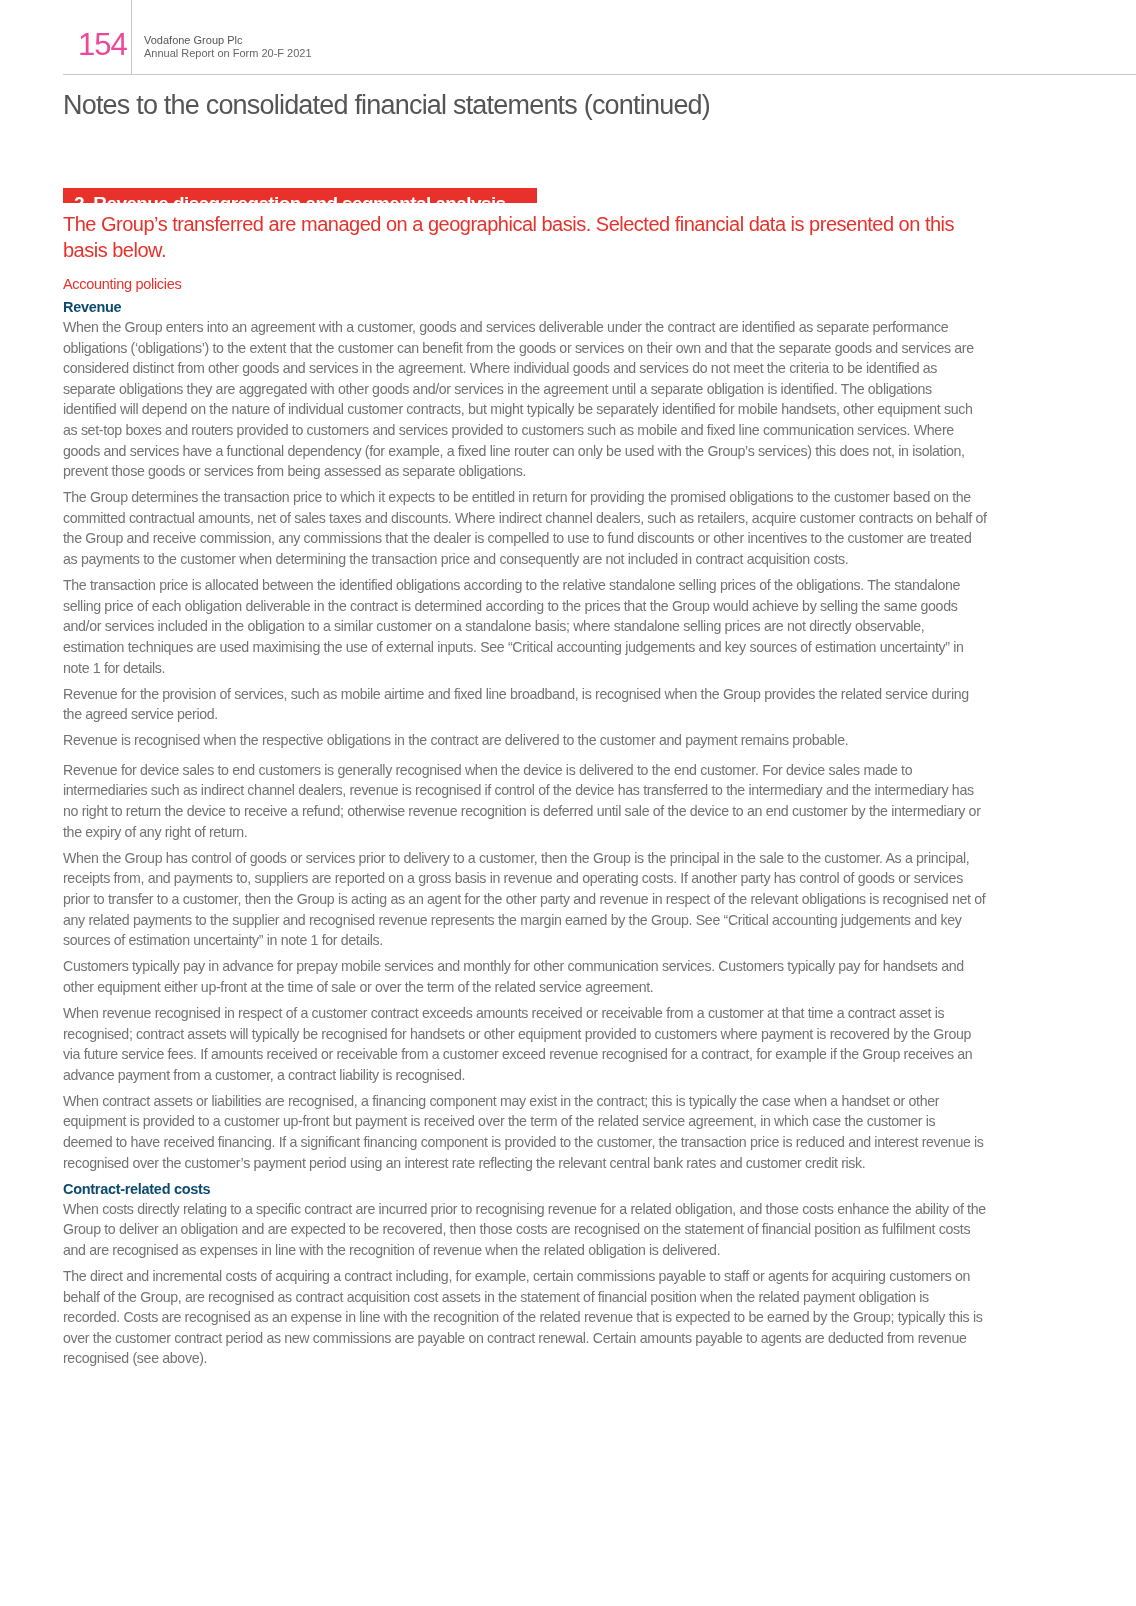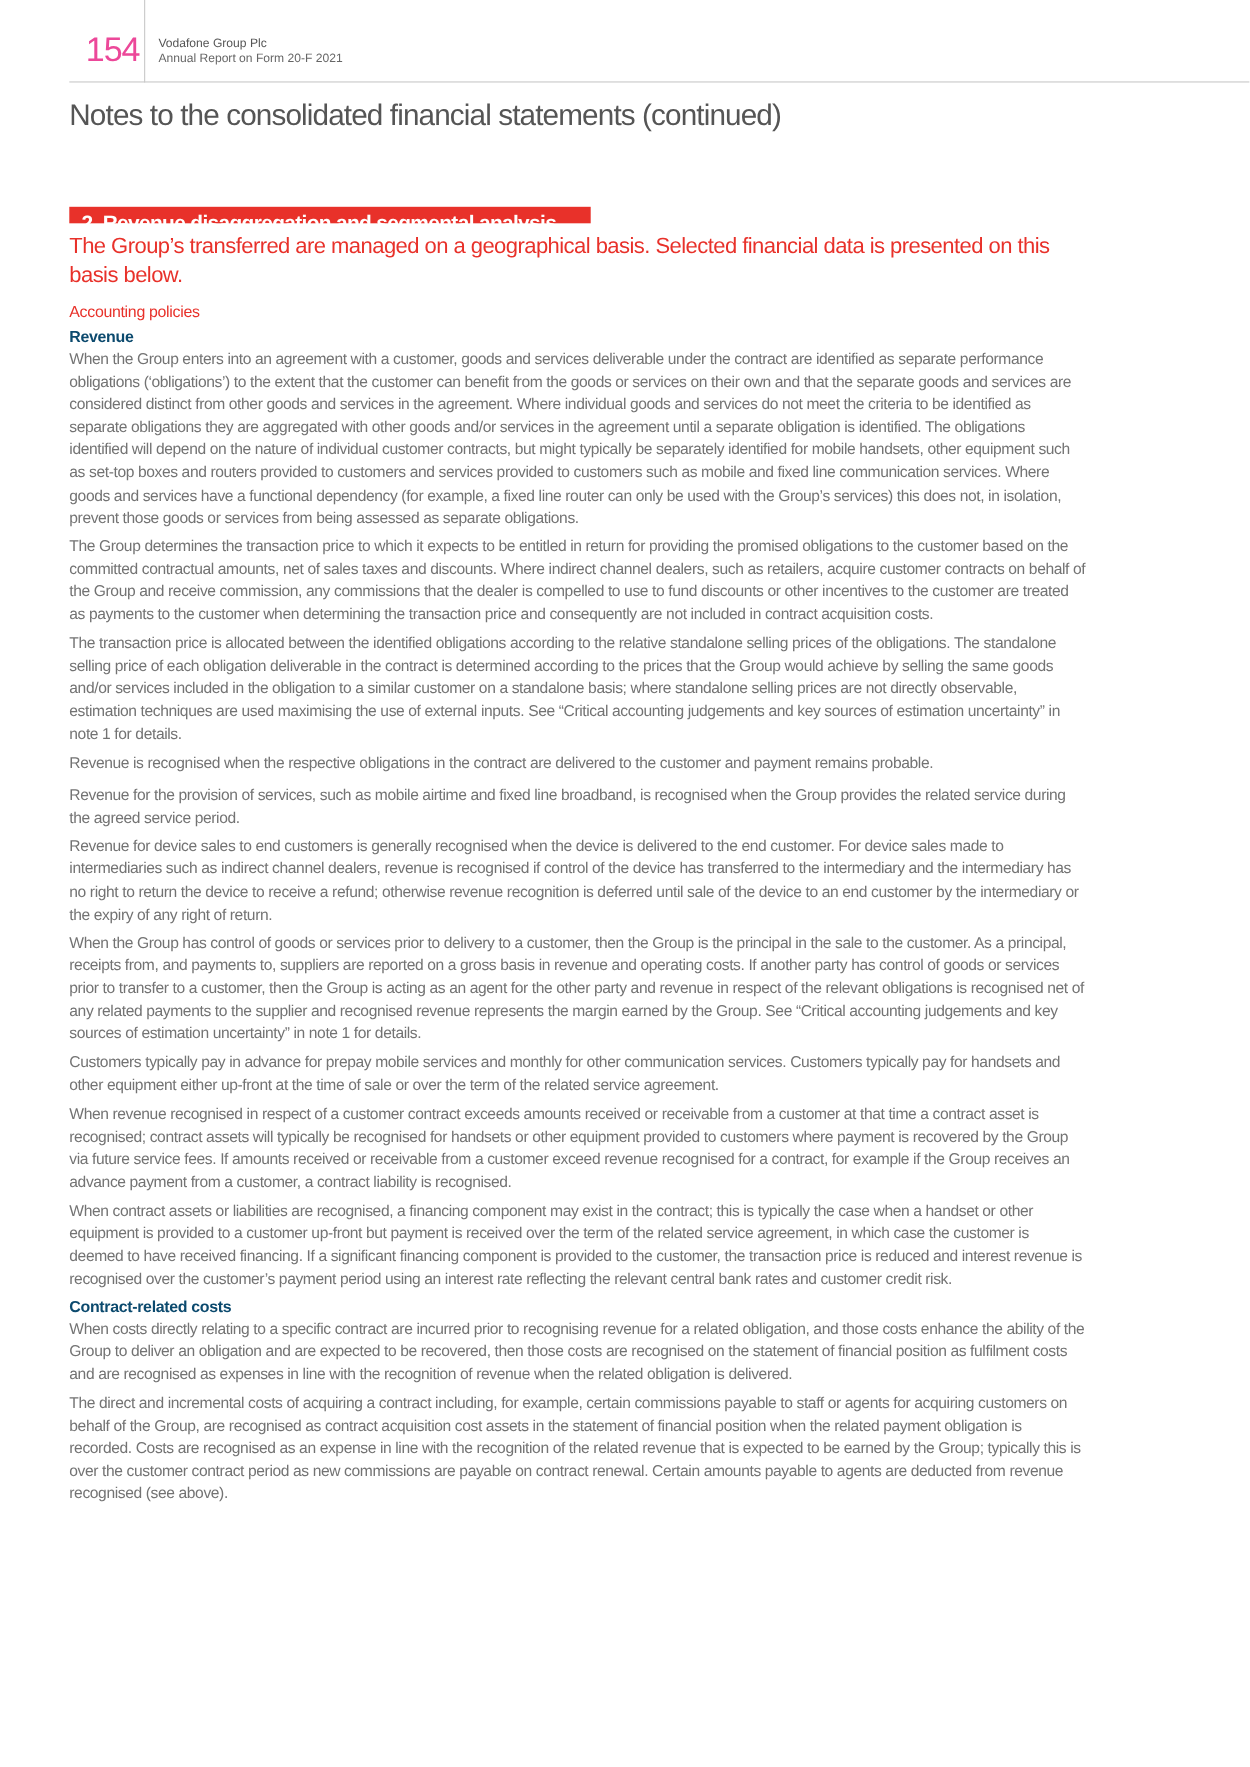--- a/index.html
+++ b/index.html
@@ -80,22 +80,22 @@
 
 <p class="intro">The Group’s transferred are managed on a geographical basis. Selected financial data is presented on this basis below.</p>
 
 <div class="content">
   <h2 class="h-bold">Accounting policies</h2>
 
   <h3 class="h-sub">Revenue</h3>
   <p class="para">When the Group enters into an agreement with a customer, goods and services deliverable under the contract are identified as separate performance obligations (‘obligations’) to the extent that the customer can benefit from the goods or services on their own and that the separate goods and services are considered distinct from other goods and services in the agreement. Where individual goods and services do not meet the criteria to be identified as separate obligations they are aggregated with other goods and/or services in the agreement until a separate obligation is identified. The obligations identified will depend on the nature of individual customer contracts, but might typically be separately identified for mobile handsets, other equipment such as set-top boxes and routers provided to customers and services provided to customers such as mobile and fixed line communication services. Where goods and services have a functional dependency (for example, a fixed line router can only be used with the Group’s services) this does not, in isolation, prevent those goods or services from being assessed as separate obligations.</p>
   <p class="para">The Group determines the transaction price to which it expects to be entitled in return for providing the promised obligations to the customer based on the committed contractual amounts, net of sales taxes and discounts. Where indirect channel dealers, such as retailers, acquire customer contracts on behalf of the Group and receive commission, any commissions that the dealer is compelled to use to fund discounts or other incentives to the customer are treated as payments to the customer when determining the transaction price and consequently are not included in contract acquisition costs.</p>
   <p class="para">The transaction price is allocated between the identified obligations according to the relative standalone selling prices of the obligations. The standalone selling price of each obligation deliverable in the contract is determined according to the prices that the Group would achieve by selling the same goods and/or services included in the obligation to a similar customer on a standalone basis; where standalone selling prices are not directly observable, estimation techniques are used maximising the use of external inputs. See “Critical accounting judgements and key sources of estimation uncertainty” in note 1 for details.</p>
+  <p class="para">Revenue for the provision of services, such as mobile airtime and fixed line broadband, is recognised when the Group provides the related service during the agreed service period.</p>
   <p class="para" style="margin-bottom:9px">Revenue is recognised when the respective obligations in the contract are delivered to the customer and payment remains probable.</p>
-  <p class="para">Revenue for the provision of services, such as mobile airtime and fixed line broadband, is recognised when the Group provides the related service during the agreed service period.</p>
   <p class="para">Revenue for device sales to end customers is generally recognised when the device is delivered to the end customer. For device sales made to intermediaries such as indirect channel dealers, revenue is recognised if control of the device has transferred to the intermediary and the intermediary has no right to return the device to receive a refund; otherwise revenue recognition is deferred until sale of the device to an end customer by the intermediary or the expiry of any right of return.</p>
   <p class="para">When the Group has control of goods or services prior to delivery to a customer, then the Group is the principal in the sale to the customer. As a principal, receipts from, and payments to, suppliers are reported on a gross basis in revenue and operating costs. If another party has control of goods or services prior to transfer to a customer, then the Group is acting as an agent for the other party and revenue in respect of the relevant obligations is recognised net of any related payments to the supplier and recognised revenue represents the margin earned by the Group. See “Critical accounting judgements and key sources of estimation uncertainty” in note 1 for details.</p>
   <p class="para">Customers typically pay in advance for prepay mobile services and monthly for other communication services. Customers typically pay for handsets and other equipment either up-front at the time of sale or over the term of the related service agreement.</p>
   <p class="para">When revenue recognised in respect of a customer contract exceeds amounts received or receivable from a customer at that time a contract asset is recognised; contract assets will typically be recognised for handsets or other equipment provided to customers where payment is recovered by the Group via future service fees. If amounts received or receivable from a customer exceed revenue recognised for a contract, for example if the Group receives an advance payment from a customer, a contract liability is recognised.</p>
   <p class="para">When contract assets or liabilities are recognised, a financing component may exist in the contract; this is typically the case when a handset or other equipment is provided to a customer up-front but payment is received over the term of the related service agreement, in which case the customer is deemed to have received financing. If a significant financing component is provided to the customer, the transaction price is reduced and interest revenue is recognised over the customer’s payment period using an interest rate reflecting the relevant central bank rates and customer credit risk.</p>
 
   <h3 class="h-sub">Contract-related costs</h3>
   <p class="para">When costs directly relating to a specific contract are incurred prior to recognising revenue for a related obligation, and those costs enhance the ability of the Group to deliver an obligation and are expected to be recovered, then those costs are recognised on the statement of financial position as fulfilment costs and are recognised as expenses in line with the recognition of revenue when the related obligation is delivered.</p>
   <p class="para">The direct and incremental costs of acquiring a contract including, for example, certain commissions payable to staff or agents for acquiring customers on behalf of the Group, are recognised as contract acquisition cost assets in the statement of financial position when the related payment obligation is recorded. Costs are recognised as an expense in line with the recognition of the related revenue that is expected to be earned by the Group; typically this is over the customer contract period as new commissions are payable on contract renewal. Certain amounts payable to agents are deducted from revenue recognised (see above).</p>
 </div>

